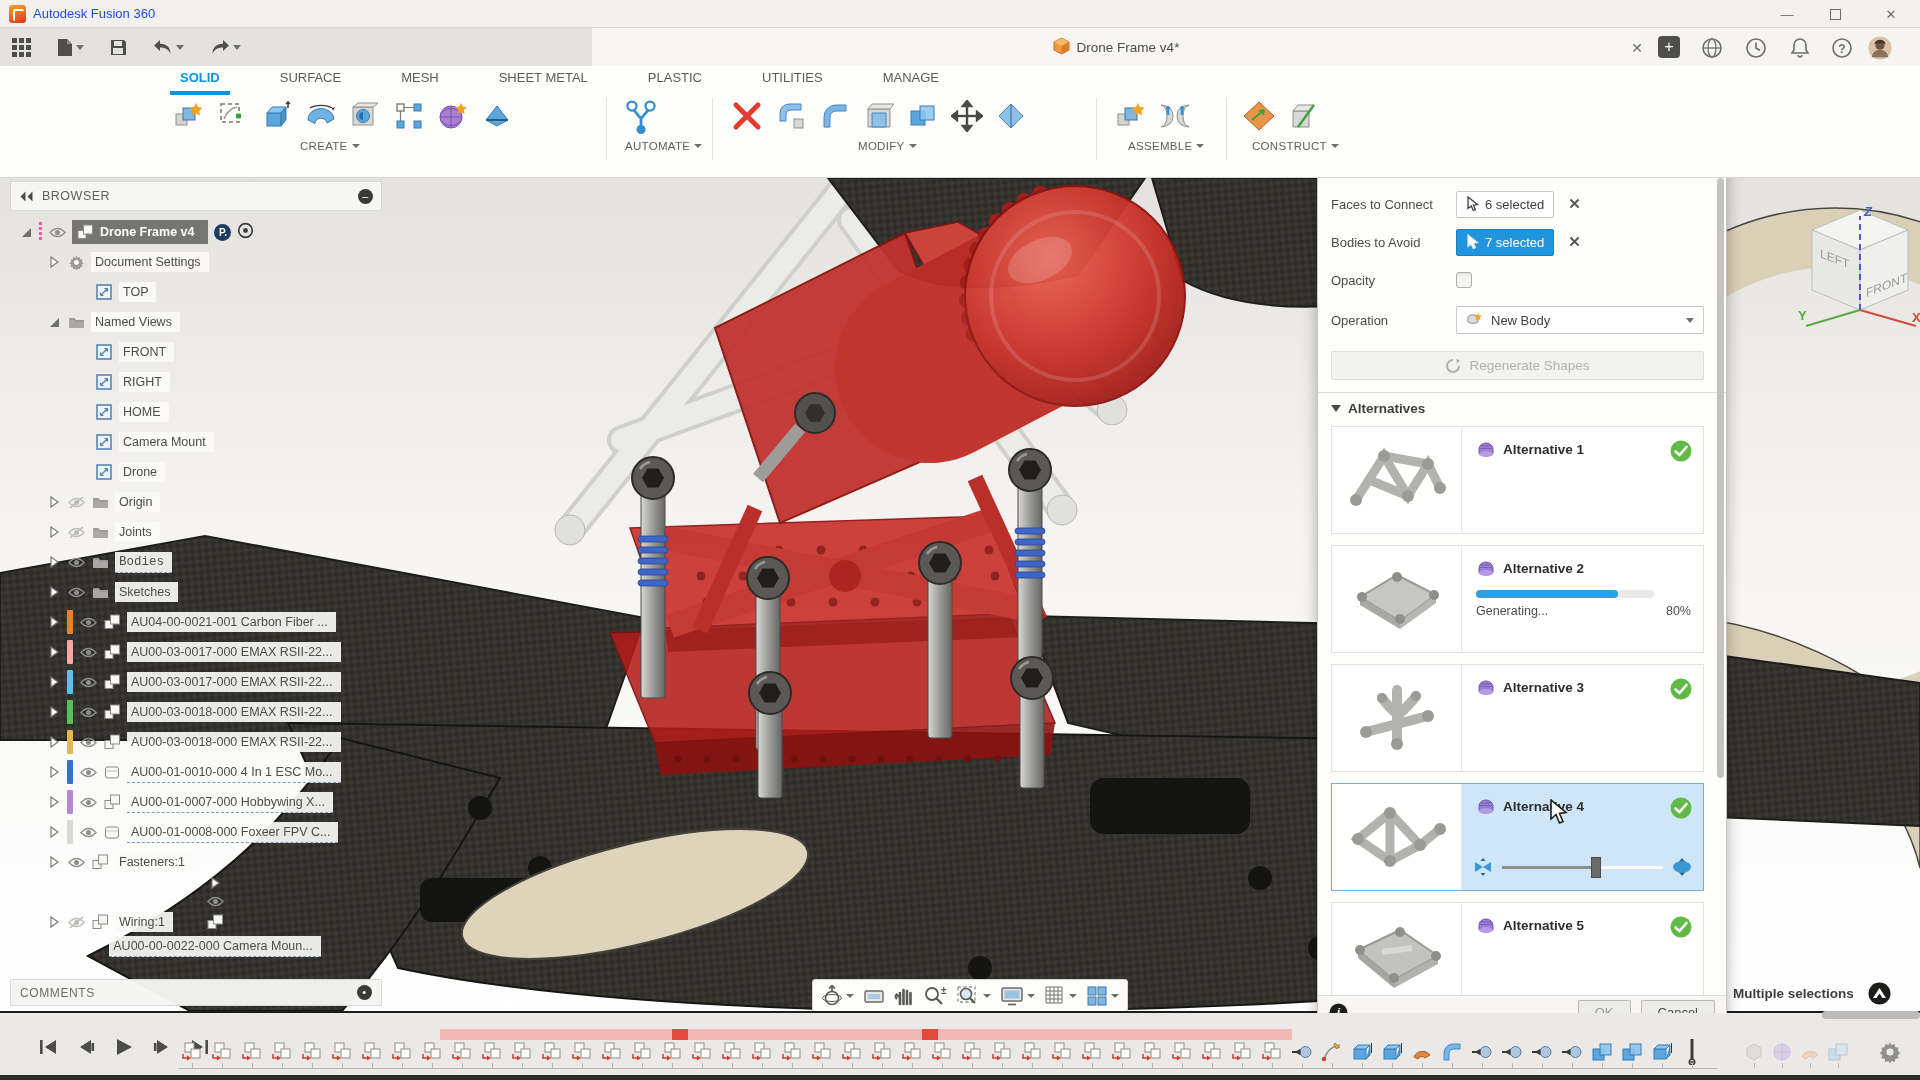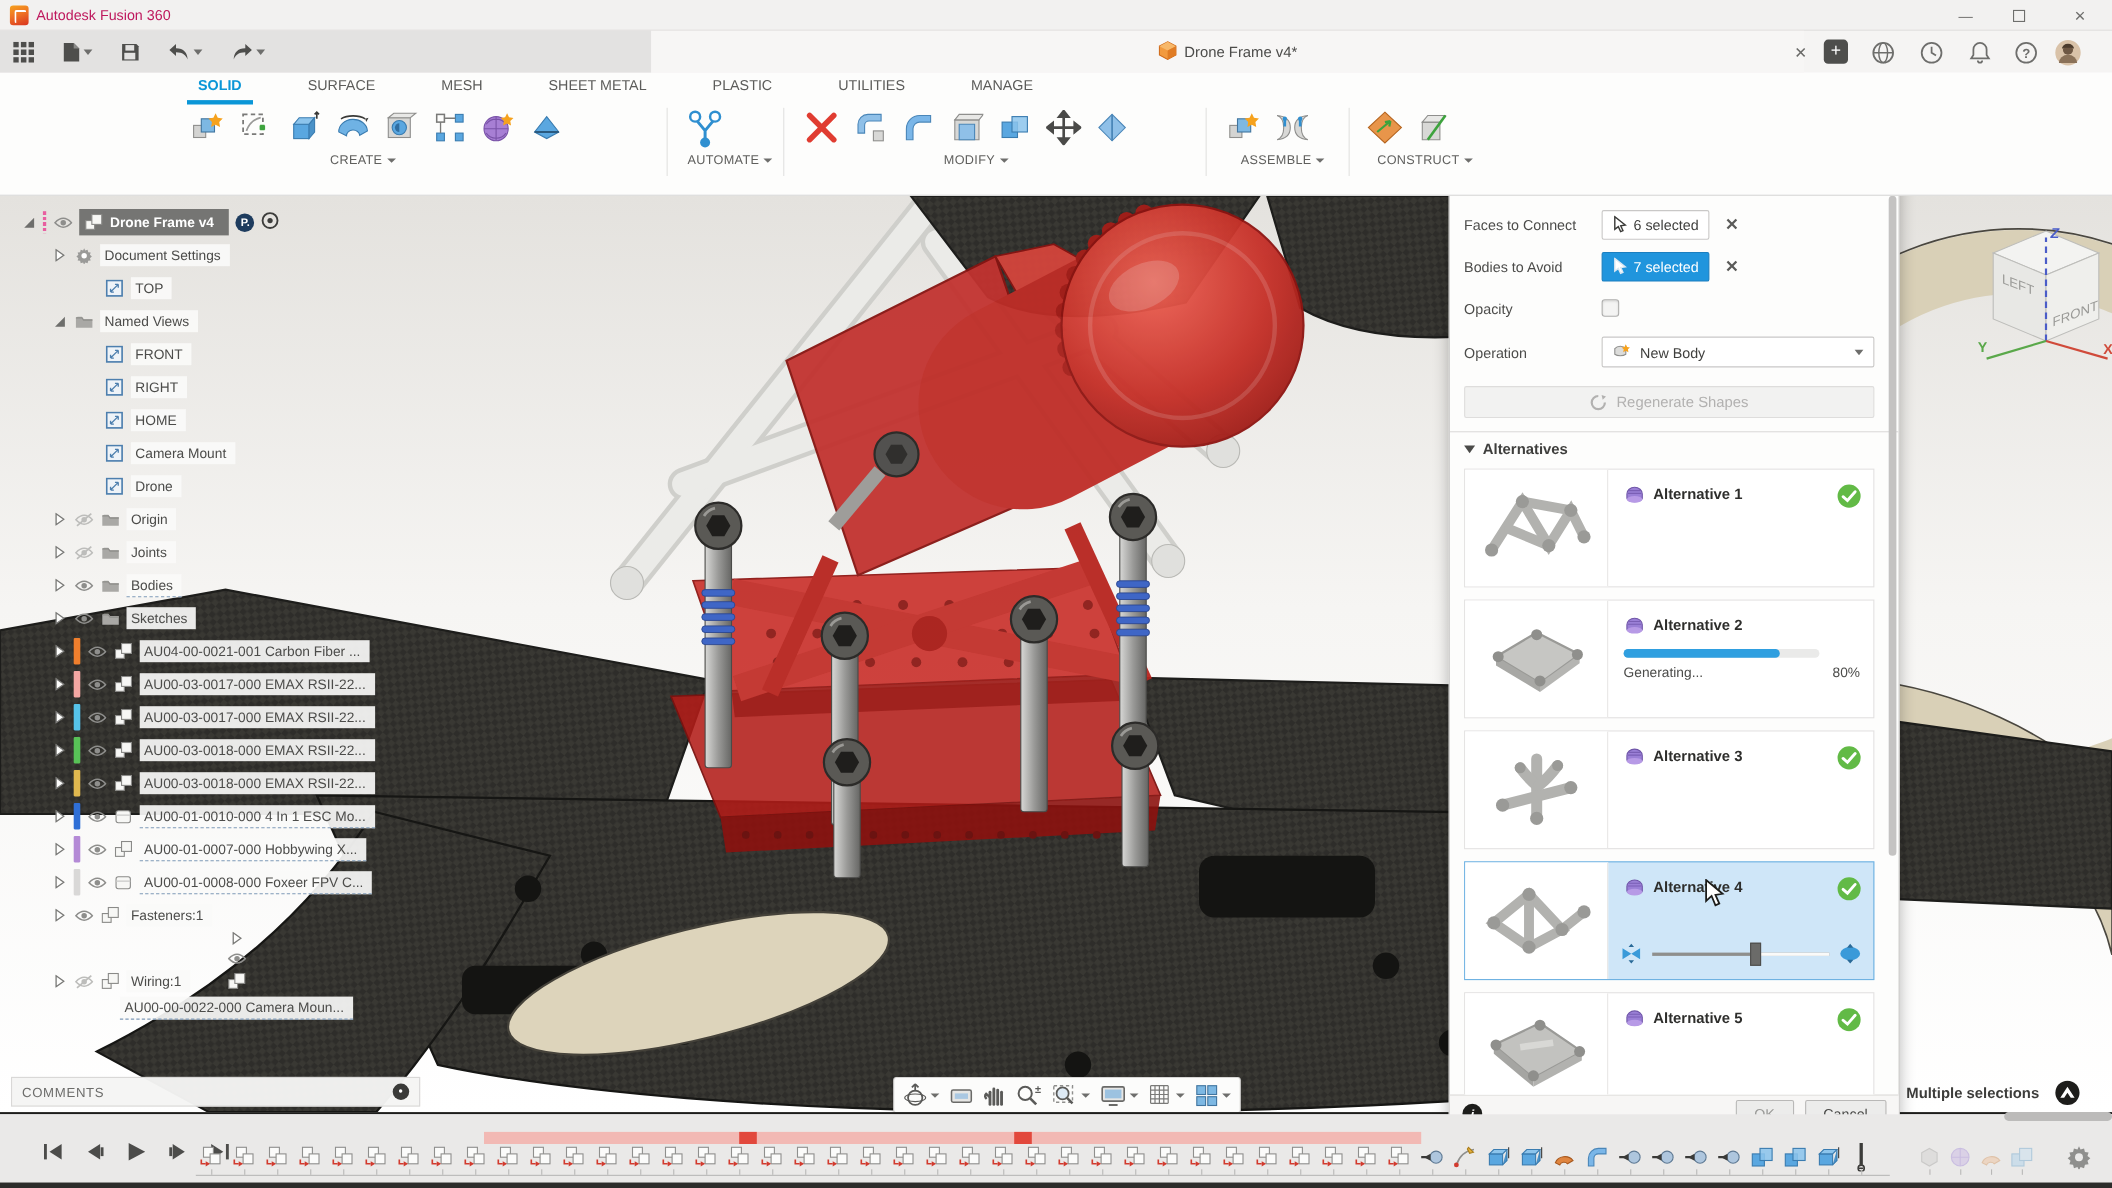--- a/index.html
+++ b/index.html
@@ -1,21 +1,21 @@
 <!DOCTYPE html>
 <html><head>
 <meta charset="utf-8">
 <style>
 *{margin:0;padding:0;box-sizing:border-box}
 html,body{width:1920px;height:1080px;overflow:hidden;font-family:"Liberation Sans",sans-serif;background:#fff;position:relative;-webkit-font-smoothing:antialiased}
 
 .titlebar{position:absolute;left:0;top:0;width:1920px;height:28px;background:#f2f1f0;border-bottom:1px solid #dcdbda;z-index:30}
 .fusion-logo{position:absolute;left:9px;top:5px;width:17px;height:18px;border-radius:3px;background:linear-gradient(160deg,#f5a21d 0%,#ef7424 45%,#d9331f 100%)}
 .fusion-logo:after{content:"";position:absolute;left:4px;top:4px;width:9px;height:10px;border-left:2.5px solid #fff;border-top:2.5px solid #fff;border-radius:2px}
-.win-title{position:absolute;left:33px;top:6px;font-size:13px;color:#be185d}
+.win-title{position:absolute;left:33px;top:6px;font-size:13px;color:#1d4ed8}
 .winbtn{position:absolute;top:0;width:46px;height:28px;display:flex;align-items:center;justify-content:center;color:#6e6e6c;font-size:13px}
 
 .qatbar{position:absolute;left:0;top:28px;width:1920px;height:38px;background:#f5f4f3;z-index:30}
 .qat-left{position:absolute;left:0;top:0;width:592px;height:38px;background:#e3e2e1;display:flex;align-items:center;gap:26px;padding-left:12px}
 .qat-ic{display:flex;align-items:center;gap:3px;color:#4f4f4d}
 .caret{width:0;height:0;border-left:4px solid transparent;border-right:4px solid transparent;border-top:5px solid #6e6e6c;display:inline-block}
 .doc-tab{position:absolute;left:592px;top:0;width:1048px;height:38px;background:#f7f6f5;display:flex;align-items:center;justify-content:center;gap:7px;font-size:13.5px;color:#4c4c4a}
 .doc-close{position:absolute;left:1626px;top:9px;width:22px;height:22px;display:flex;align-items:center;justify-content:center;color:#6a6a68;font-size:14px}
 .plusbox{position:absolute;left:1658px;top:8px;width:22px;height:22px;background:#4e4e4c;border-radius:4px;color:#fff;font-size:16px;display:flex;align-items:center;justify-content:center;line-height:1}
 .strip-ic{position:absolute;top:8px;width:24px;height:24px;display:flex;align-items:center;justify-content:center}
@@ -597,20 +597,28 @@
         <span class="caret" style="border-top-width: 4px;"></span>
       </div>
       <div class="rsep" style="left: 606px;"></div>
       <div class="rsep" style="left: 712px;"></div>
       <div class="rsep" style="left: 1096px;"></div>
       <div class="rsep" style="left: 1226px;"></div>
     </div>
 </div>
 
 <div class="browser">
+  <div class="br-head">
+    <svg width="15" height="11" viewBox="0 0 15 11">
+        <path d="M6.5,0.5 L1.5,5.5 L6.5,10.5 Z M13.5,0.5 L8.5,5.5 L13.5,10.5 Z" fill="#4c4c4a"></path>
+      </svg>
+    <span>BROWSER</span>
+    <span class="grow"></span>
+    <span class="dotbadge">–</span>
+  </div>
   <div id="tree">
       <div class="tree-row" style="padding-left: 10px;">
         <span class="t-arrow">
           <svg width="11" height="11" viewBox="0 0 11 11">
             <path d="M10,1 L10,10 L1,10 Z" fill="#6e6e6c"></path>
           </svg>
         </span>
         <span class="pinkdash"></span>
         <span class="t-eye">
           <svg width="17" height="13" viewBox="0 0 17 13">
@@ -758,21 +766,21 @@
           </svg>
         </span>
         <span class="t-icon">
           <svg width="17" height="13" viewBox="0 0 17 13">
             <path d="M1,3 v9 h15 v-8 h-8 l-1.5,-2 h-4 z" fill="#a9a8a5"></path>
             <path d="M1,3 h5.5 l1.5,2 h8" fill="none" stroke="#8f8e8b"></path>
           </svg>
         </span>
         <span class="t-label">Joints</span>
       </div>
-      <div class="tree-row" style="padding-left: 38px;">
+      <div class="tree-row" style="padding-left: 38px; font-family: Liberation Mono, monospace;">
         <span class="t-arrow">
           <svg width="9" height="12" viewBox="0 0 9 12">
             <path d="M1,1 L8,6 L1,11 Z" fill="#fdfdfc" stroke="#7a7a78" stroke-width="1.2"></path>
           </svg>
         </span>
         <span class="t-eye">
           <svg width="17" height="13" viewBox="0 0 17 13">
             <path d="M1,6.5 Q8.5,-1.5 16,6.5 Q8.5,14.5 1,6.5 Z" fill="none" stroke="#8e8e8c" stroke-width="1.4"></path>
             <circle cx="8.5" cy="6.5" r="2.5" fill="#8e8e8c"></circle>
           </svg>

